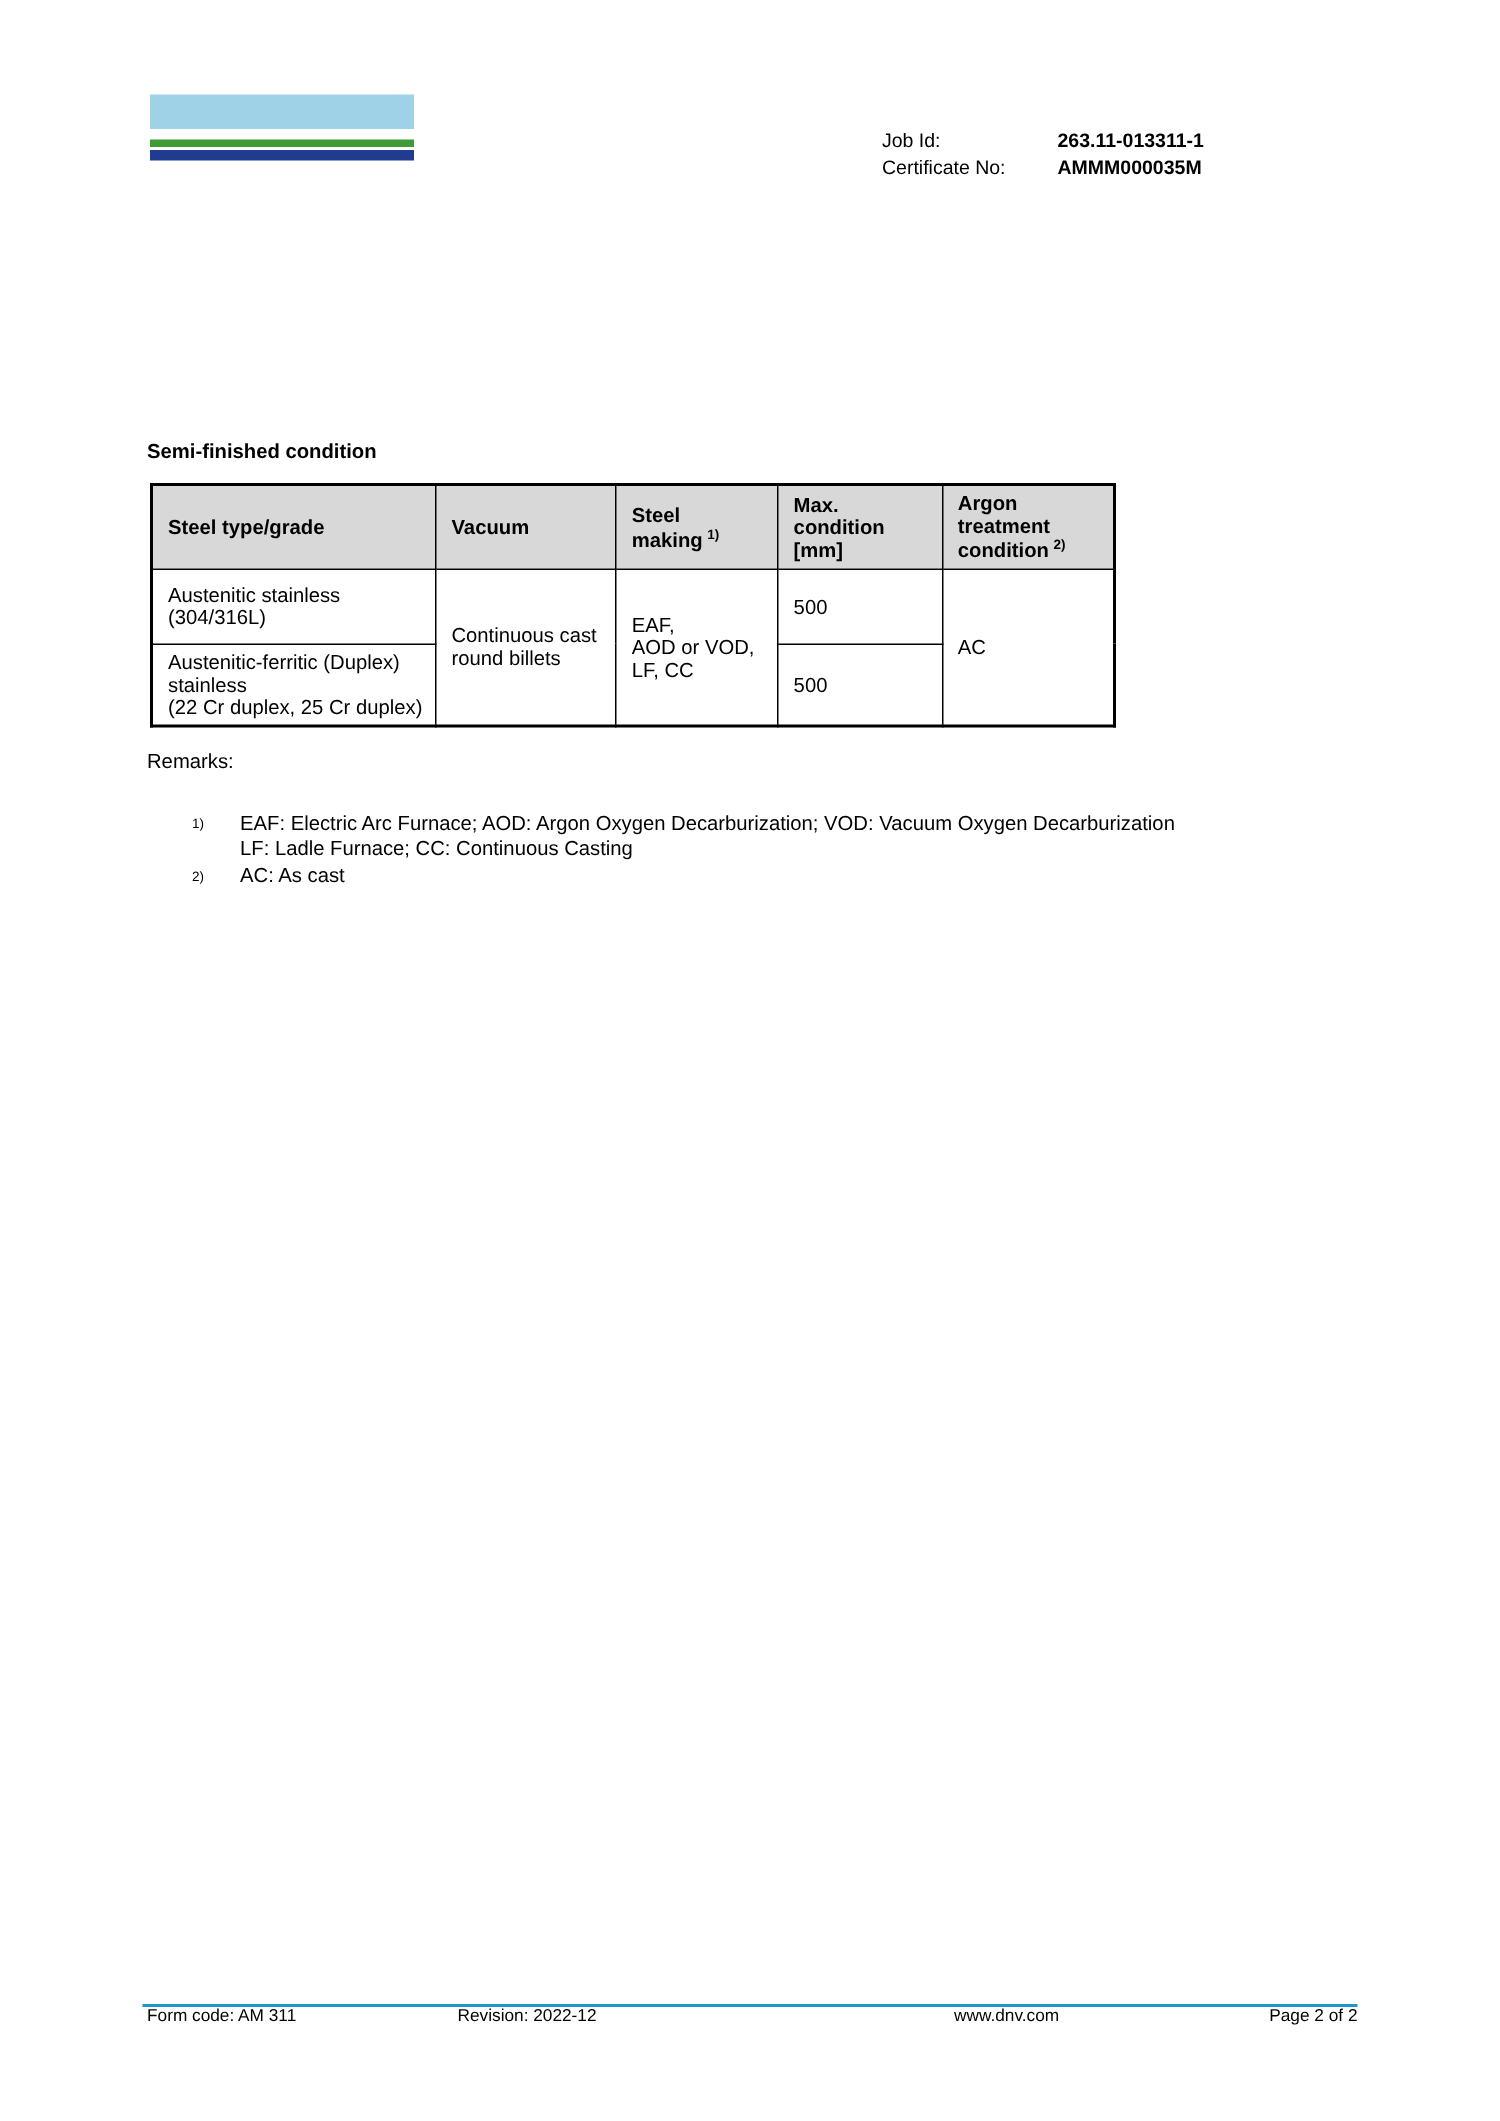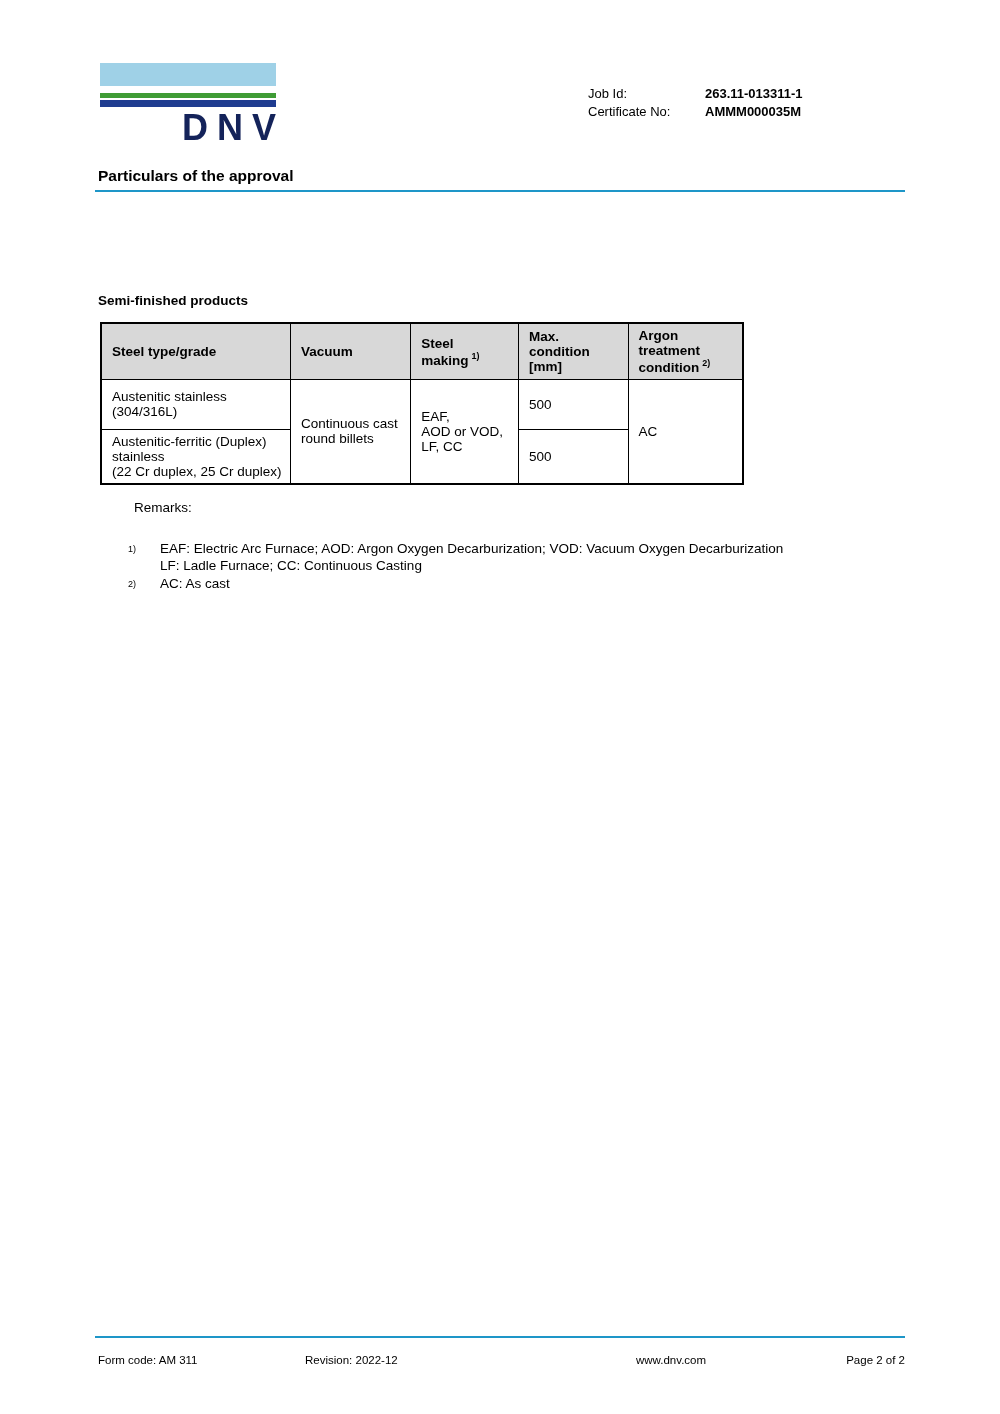--- a/index.html
+++ b/index.html
@@ -49,60 +49,58 @@
     padding: 4px 8px 4px 10px; text-align: left;
   }
   .products-table thead tr { height: 56px; }
   .products-table thead th { background: #d8d8d8; font-weight: bold; }
   .row-1 { height: 50px; }
   .row-2 { height: 46px; }
   sup.fn { font-size: 9px; vertical-align: super; margin-left: 3px; }
 
   
   .remarks { position: absolute; left: 98px; top: 499px; font-size: 13.5px; line-height: 17.5px; }
-  .remarks-heading { margin-bottom: 23px; margin-left: 36px; }
+  .remarks-heading { margin-bottom: 23px; }
   .remark-item { display: flex; margin-left: 30px; }
   .remark-sup { width: 32px; flex: 0 0 32px; font-size: 9px; padding-top: 1px; }
   .remark-text { white-space: pre-line; }
 
   
   .footer {
     position: absolute; left: 95px; top: 1336px; width: 810px; height: 22px;
     border-top: 2px solid #1e96c8; font-size: 11.5px;
   }
-  .footer span { position: absolute; top: 16px; }
+  .footer span { position: absolute; top: 0; }
   .f-form { left: 3px; }
   .f-rev  { left: 210px; }
   .f-web  { left: 541px; }
   .f-page { right: 0; }
 </style>
 </head>
 <body>
 
 <div class="page">
 
   <div class="logo">
     <div class="logo-sky"></div>
     <div class="logo-green"></div>
     <div class="logo-navy"></div>
-    <div class="logo-text">DNV</div>
   </div>
 
   <div class="job-info">
     <div class="job-row">
       <span class="job-label">Job Id:</span><span class="job-value">263.11-013311-1</span>
     </div>
     <div class="job-row">
       <span class="job-label">Certificate No:</span><span class="job-value">AMMM000035M</span>
     </div>
   </div>
 
-  <div class="section-title">Particulars of the approval</div>
 
-  <div class="products-heading">Semi-finished products</div>
+  <div class="products-heading">Semi-finished condition</div>
 
   <table class="products-table">
     <colgroup>
       <col style="width:263px">
         <col style="width:144px">
         <col style="width:130px">
         <col style="width:131px">
         <col style="width:132px">
     </colgroup>
     <thead>

